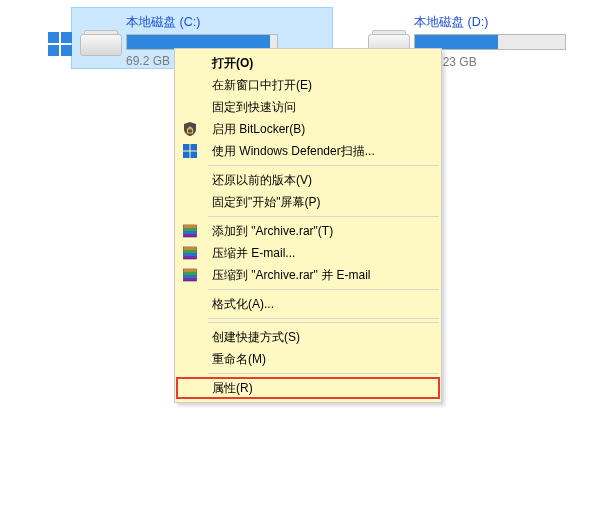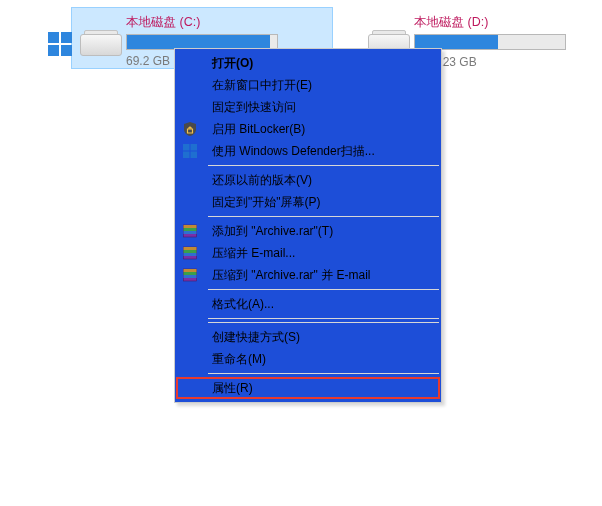--- a/index.html
+++ b/index.html
@@ -77,21 +77,21 @@
   }
   .drive .drive-icon .win-badge span {
     background: #2e86de;
   }
   .drive .info {
     flex: 1 1 auto;
     padding-top: 6px;
   }
   .drive .label {
     font-size: 12.5px;
-    color: #be185d;
+    color: #1d4ed8;
     line-height: 16px;
     white-space: nowrap;
   }
   .drive .bar {
     margin-top: 4px;
     width: 150px;
     height: 14px;
     border: 1px solid #b8b8b8;
     background: #eaeaea;
     position: relative;
@@ -110,21 +110,21 @@
     color: #7a7a7a;
     white-space: nowrap;
   }
 
   
   .context-menu {
     position: absolute;
     left: 174px;
     top: 48px;
     width: 268px;
-    background: #1d4ed8;
+    background: #fef9c3;
     border: 1px solid #cccccc;
     box-shadow: 3px 3px 3px rgba(0,0,0,0.15);
     padding: 3px 1px;
     box-sizing: border-box;
   }
   .menu-item, .menu-sep {
     position: relative;
   }
   .menu-item {
     height: 22px;

